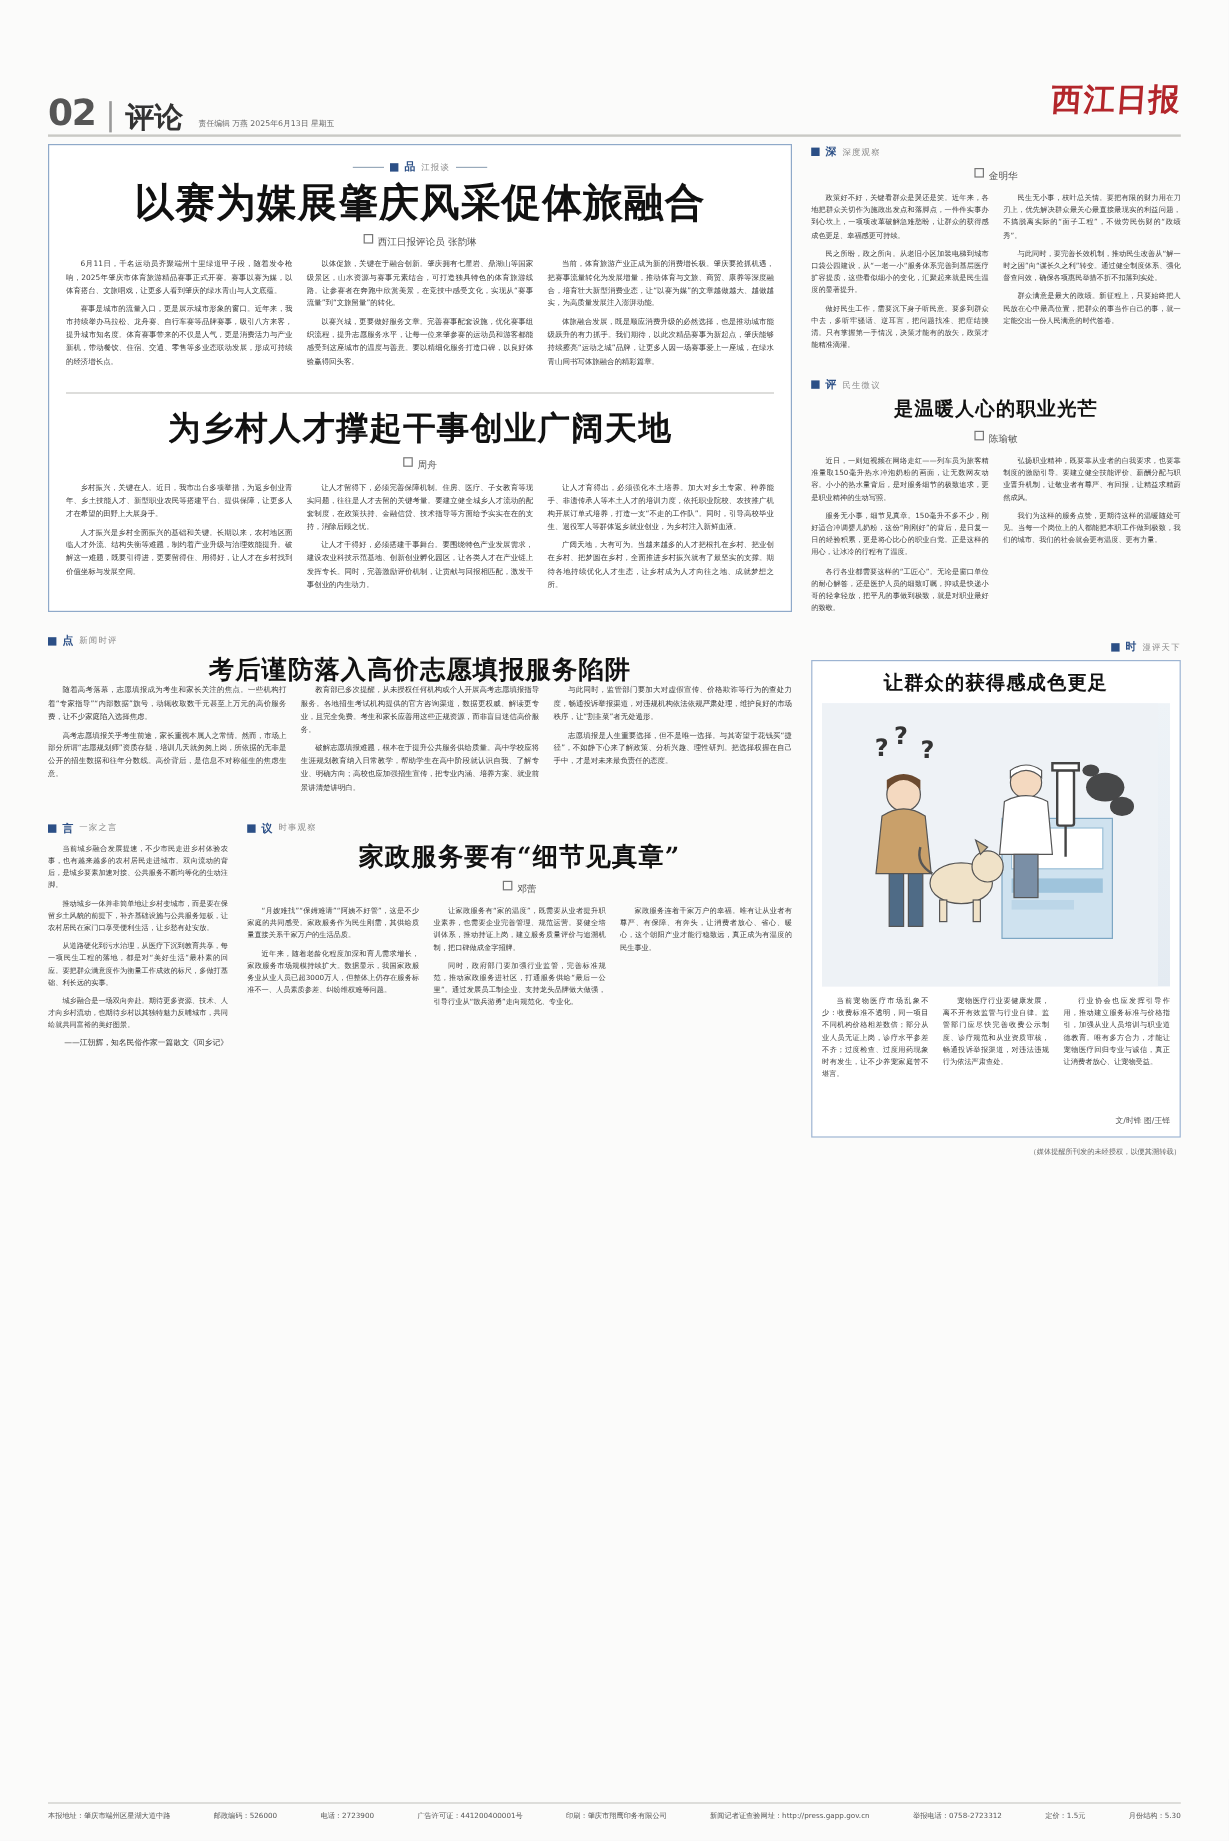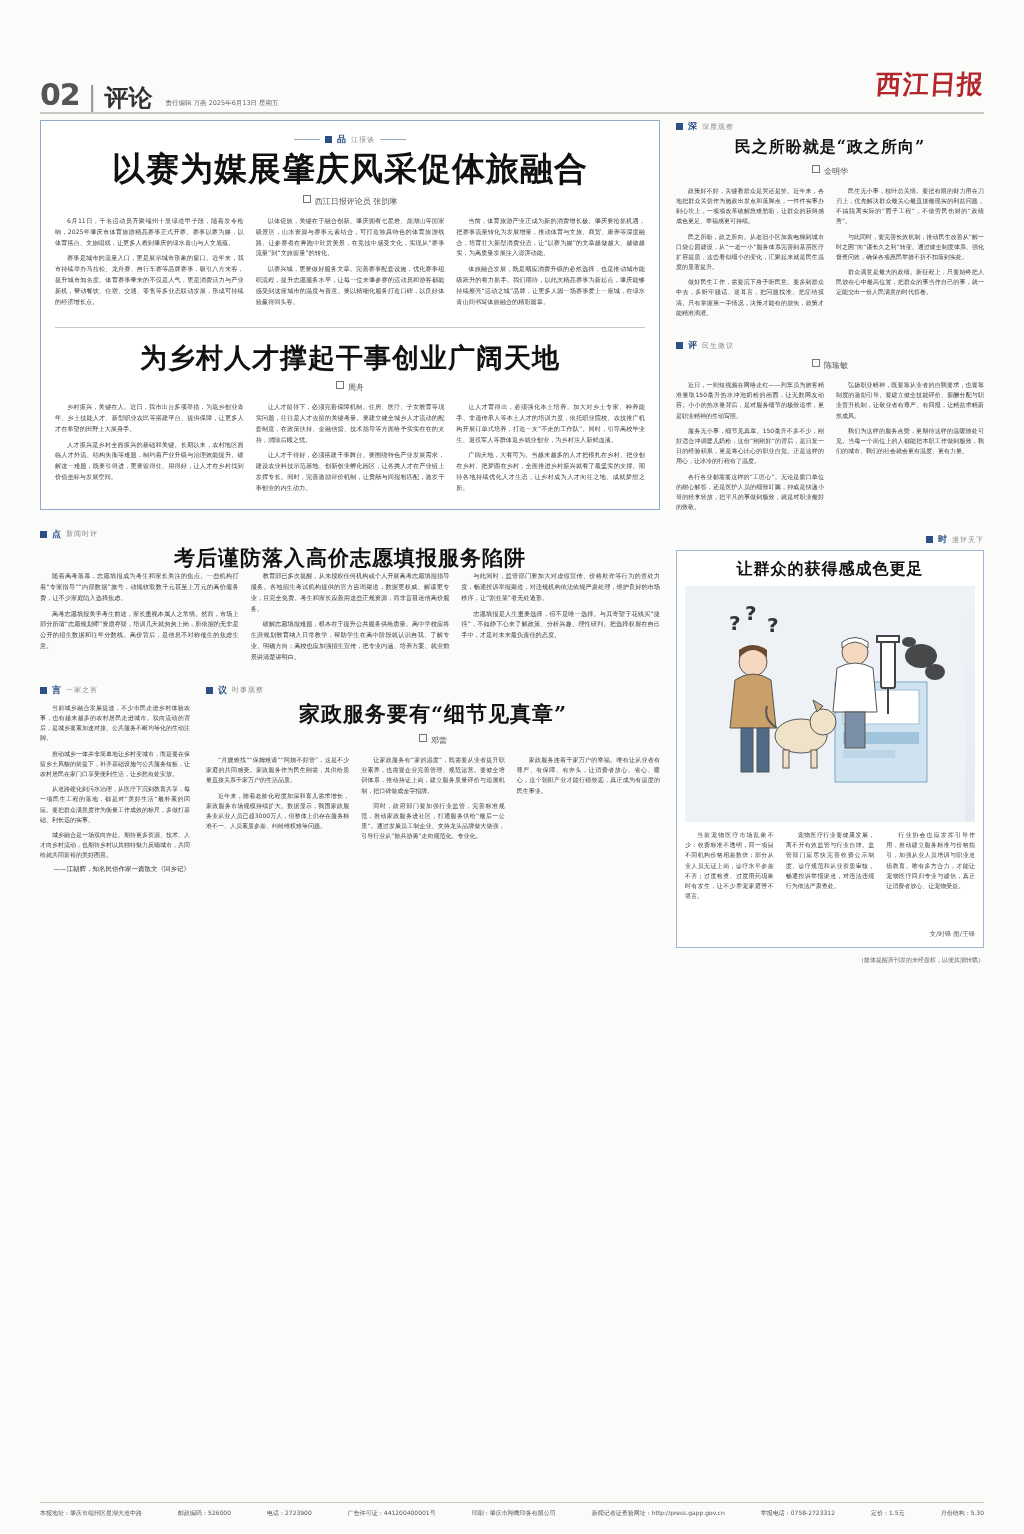--- a/index.html
+++ b/index.html
@@ -228,21 +228,20 @@
   </div>
 
   <div class="col-right">
 
     <div>
       <div class="tagline">
         <span class="tag-sq"></span>
         <span class="tag-ch">深</span>
         <span class="tag-txt">深度观察</span>
       </div>
-      <h1 class="headline hl-s">民之所盼就是“政之所向”</h1>
       <div class="byline"><span class="bsq"></span><span>金明华</span></div>
       <div class="cols">
         <div class="tcol dense">
           <p>政策好不好，关键看群众是哭还是笑。近年来，各地把群众关切作为施政出发点和落脚点，一件件实事办到心坎上，一项项改革破解急难愁盼，让群众的获得感成色更足、幸福感更可持续。</p>
           <p>民之所盼，政之所向。从老旧小区加装电梯到城市口袋公园建设，从“一老一小”服务体系完善到基层医疗扩容提质，这些看似细小的变化，汇聚起来就是民生温度的显著提升。</p>
           <p>做好民生工作，需要沉下身子听民意。要多到群众中去，多听牢骚话、逆耳言，把问题找准、把症结摸清。只有掌握第一手情况，决策才能有的放矢，政策才能精准滴灌。</p>
         </div>
         <div class="tcol dense">
           <p>民生无小事，枝叶总关情。要把有限的财力用在刀刃上，优先解决群众最关心最直接最现实的利益问题，不搞脱离实际的“面子工程”，不做劳民伤财的“政绩秀”。</p>
           <p>与此同时，要完善长效机制，推动民生改善从“解一时之困”向“谋长久之利”转变。通过健全制度体系、强化督查问效，确保各项惠民举措不折不扣落到实处。</p>
@@ -250,20 +249,21 @@
         </div>
       </div>
     </div>
 
     <div style="margin-top:16px;">
       <div class="tagline">
         <span class="tag-sq"></span>
         <span class="tag-ch">评</span>
         <span class="tag-txt">民生微议</span>
       </div>
+      <h1 class="headline hl-s">是温暖人心的职业光芒</h1>
       <div class="byline"><span class="bsq"></span><span>陈瑜敏</span></div>
       <div class="cols">
         <div class="tcol dense">
           <p>近日，一则短视频在网络走红——列车员为旅客精准量取150毫升热水冲泡奶粉的画面，让无数网友动容。小小的热水量背后，是对服务细节的极致追求，更是职业精神的生动写照。</p>
           <p>服务无小事，细节见真章。150毫升不多不少，刚好适合冲调婴儿奶粉，这份“刚刚好”的背后，是日复一日的经验积累，更是将心比心的职业自觉。正是这样的用心，让冰冷的行程有了温度。</p>
           <p>各行各业都需要这样的“工匠心”。无论是窗口单位的耐心解答，还是医护人员的细致叮嘱，抑或是快递小哥的轻拿轻放，把平凡的事做到极致，就是对职业最好的致敬。</p>
         </div>
         <div class="tcol dense">
           <p>弘扬职业精神，既要靠从业者的自我要求，也要靠制度的激励引导。要建立健全技能评价、薪酬分配与职业晋升机制，让敬业者有尊严、有回报，让精益求精蔚然成风。</p>
           <p>我们为这样的服务点赞，更期待这样的温暖随处可见。当每一个岗位上的人都能把本职工作做到极致，我们的城市、我们的社会就会更有温度、更有力量。</p>

